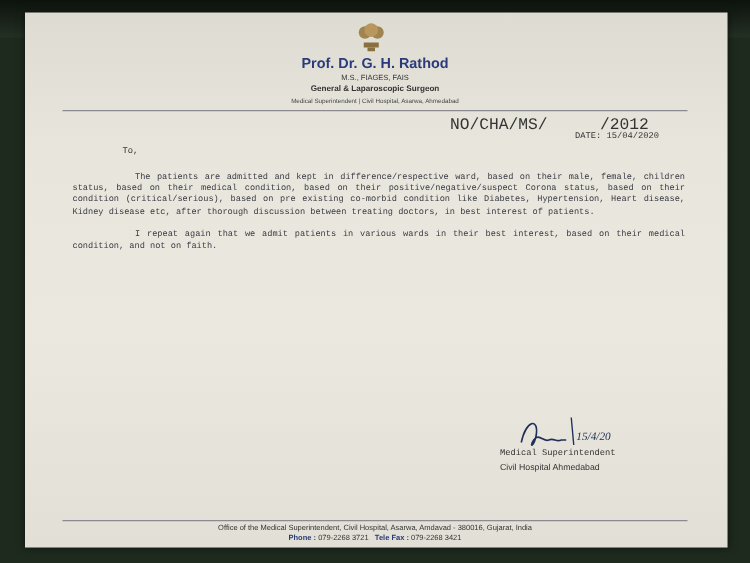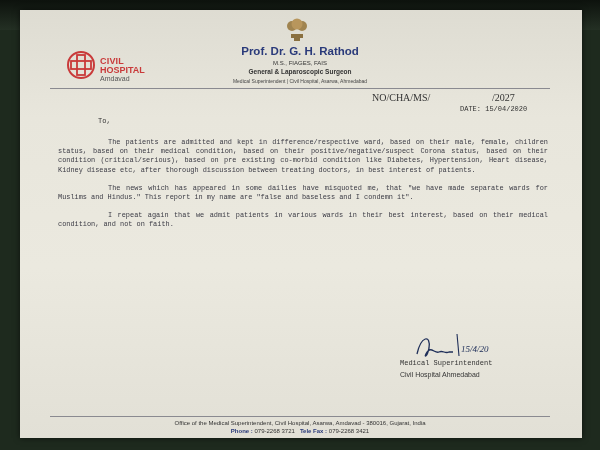--- a/index.html
+++ b/index.html
@@ -35,21 +35,21 @@
   .superint { position: absolute; left: 170px; top: 68px; width: 220px; text-align: center; font-size: 5px; color: #444; }
 
   .logo-right { position: absolute; left: 430px; top: 32px; width: 110px; height: 50px; }
   .logo-right .mark { position: absolute; left: 0; top: 0; width: 40px; height: 40px; }
   .logo-right .t1 { position: absolute; left: 42px; top: 4px; font-size: 13px; color: #2a3a7a; }
   .logo-right .t2 { position: absolute; left: 42px; top: 22px; font-size: 5px; color: #2a3a7a; }
   .logo-right .t3 { position: absolute; left: 42px; top: 29px; font-size: 5px; color: #2a3a7a; }
 
   .hr { position: absolute; left: 30px; width: 500px; height: 1px; background: #8a8a90; }
 
-  .ref { position: absolute; left: 340px; top: 82px; font-size: 10px; color: #333; font-family: Liberation Serif, serif; margin-left: 12px; }
+  .ref { position: absolute; left: 340px; top: 82px; font-size: 13px; color: #333; font-family: Liberation Mono, monospace; }
   .ref .year { position: absolute; left: 120px; top: 0; }
   .date { position: absolute; left: 440px; top: 95px; font-size: 7px; color: #333; font-family: Liberation Mono, monospace; }
   .to { position: absolute; left: 38px; top: 107px; font-size: 7px; color: #333; font-family: "Liberation Mono", monospace; margin-left: 40px; }
 
   .body-text {
     position: absolute; left: 38px; top: 128px; width: 490px;
     font-family: "Liberation Mono", monospace; font-size: 6.9px; line-height: 9.2px; color: #3a3a44;
     text-align: justify;
   }
   .body-text p { margin: 0 0 9px 0; text-indent: 50px; }
@@ -62,56 +62,45 @@
   .footer2 { position: absolute; left: 30px; top: 418px; width: 500px; text-align: center; font-size: 6px; color: #333; }
   .footer2 b { color: #2a3a7a; }
 </style>
 </head>
 <body>
 
 <div class="bg-top"></div>
 
 <div class="paper">
 
-  <div class="logo-left">
-    <svg class="cross" viewBox="0 0 30 30">
-      <circle cx="15" cy="15" r="13" fill="none" stroke="#c93a3a" stroke-width="2"></circle>
-      <rect x="11" y="5" width="8" height="20" fill="none" stroke="#c93a3a" stroke-width="1.8"></rect>
-      <rect x="5" y="11" width="20" height="8" fill="none" stroke="#c93a3a" stroke-width="1.8"></rect>
-    </svg>
-    <span class="l1">CIVIL</span>
-    <span class="l2">HOSPITAL</span>
-    <span class="l3">Amdavad</span>
-  </div>
 
   <svg class="emblem" viewBox="0 0 30 30">
     <rect x="9" y="20" width="12" height="4" fill="#8a7040"></rect>
     <circle cx="10" cy="12" r="5" fill="#a08450"></circle>
     <circle cx="20" cy="12" r="5" fill="#a08450"></circle>
     <circle cx="15" cy="10" r="5.5" fill="#b8965c"></circle>
     <rect x="12" y="24" width="6" height="3" fill="#8a7040"></rect>
   </svg>
   <div class="name">Prof. Dr. G. H. Rathod</div>
   <div class="quals">M.S., FIAGES, FAIS</div>
   <div class="desig">General &amp; Laparoscopic Surgeon</div>
   <div class="superint">Medical Superintendent | Civil Hospital, Asarwa, Ahmedabad</div>
 
 
   <div class="hr" style="top:78px"></div>
 
   <div class="ref">
     <span>NO/CHA/MS/</span>
-    <span class="year">/2027</span>
+    <span class="year">/2012</span>
   </div>
   <div class="date">DATE: 15/04/2020</div>
   <div class="to">To,</div>
 
   <div class="body-text">
     <p>The patients are admitted and kept in difference/respective ward, based on their male, female, children status, based on their medical condition, based on their positive/negative/suspect Corona status, based on their condition (critical/serious), based on pre existing co-morbid condition like Diabetes, Hypertension, Heart disease, Kidney disease etc, after thorough discussion between treating doctors, in best interest of patients.</p>
-    <p>The news which has appeared in some dailies have misquoted me, that "we have made separate wards for Muslims and Hindus." This report in my name are "false and baseless and I condemn it".</p>
     <p>I repeat again that we admit patients in various wards in their best interest, based on their medical condition, and not on faith.</p>
   </div>
 
   <svg class="signature" viewBox="0 0 80 40">
     <path d="M4,26 C8,8 18,6 16,20 C14,30 10,30 14,24 C18,18 22,26 26,24 C30,22 32,26 36,24 L40,24" fill="none" stroke="#20305a" stroke-width="1.3"></path>
     <path d="M44,6 L46,28" fill="none" stroke="#20305a" stroke-width="1.1"></path>
     <text x="48" y="24" font-size="9" fill="#20305a" font-family="Liberation Serif, serif" font-style="italic">15/4/20</text>
   </svg>
   <div class="sig-title">Medical Superintendent</div>
   <div class="sig-org">Civil Hospital Ahmedabad</div>

